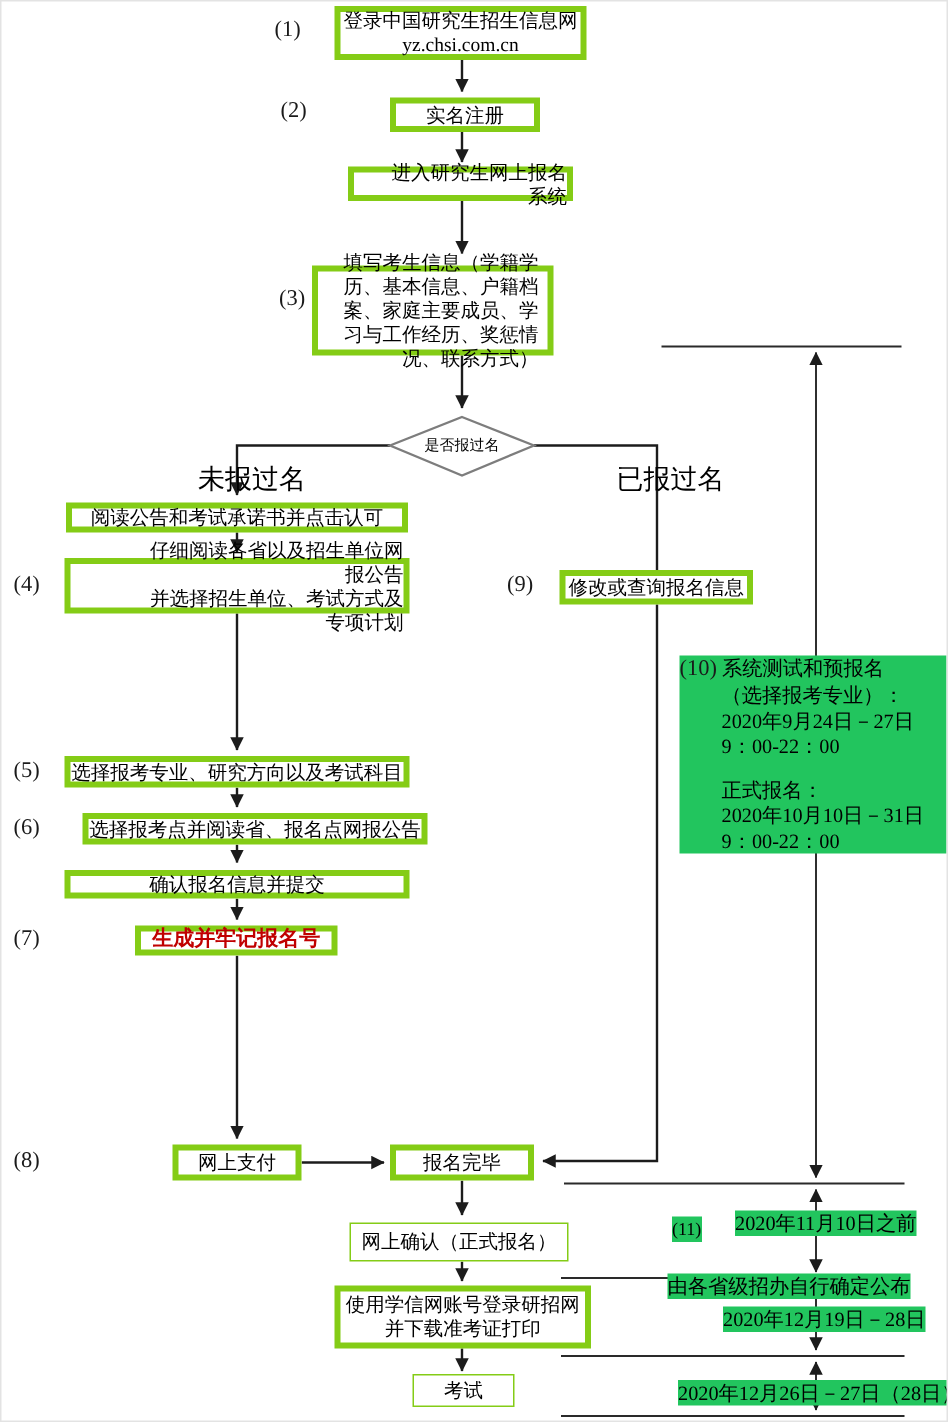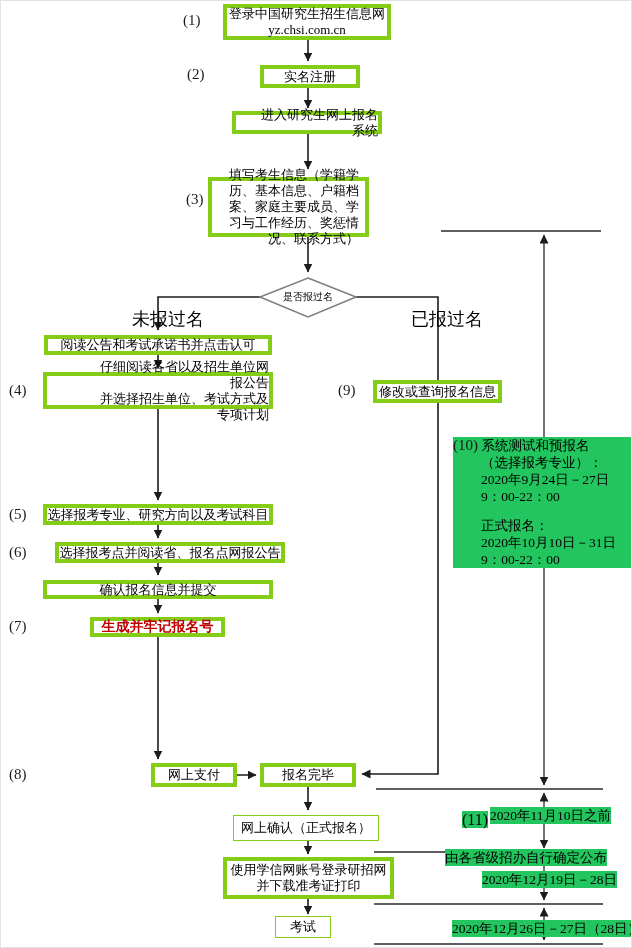--- a/index.html
+++ b/index.html
@@ -106,49 +106,49 @@
   <div class="box" style="left:372px;top:379px;width:129px;height:23px;">修改或查询报名信息</div>
 
   <div class="box" style="left:42px;top:503px;width:230px;height:21px;">选择报考专业、研究方向以及考试科目</div>
 
   <div class="box" style="left:42px;top:541px;width:230px;height:21px;margin-left:12px;">选择报考点并阅读省、报名点网报公告</div>
 
   <div class="box" style="left:42px;top:579px;width:230px;height:19px;">确认报名信息并提交</div>
 
   <div class="box red" style="left:89px;top:616px;width:135px;height:20px;">生成并牢记报名号</div>
 
-  <div class="box" style="left:114px;top:762px;width:86px;height:24px;margin-left:36px;">网上支付</div>
+  <div class="box" style="left:114px;top:762px;width:86px;height:24px;">网上支付</div>
 
   <div class="box" style="left:259px;top:762px;width:96px;height:24px;">报名完毕</div>
 
   <div class="box thin" style="left:232px;top:814px;width:146px;height:26px;">网上确认（正式报名）</div>
 
   <div class="box" style="left:222px;top:856px;width:171px;height:42px;flex-direction:column;">
     <div>使用学信网账号登录研招网</div>
     <div>并下载准考证打印</div>
   </div>
 
-  <div class="box thin" style="left:274px;top:915px;width:56px;height:22px;">考试</div>
+  <div class="box thin" style="left:274px;top:915px;width:68px;height:22px;">考试</div>
 
   <div class="dtext" style="left:452px;top:436px;width:178px;">
     <div class="t10-line">
       <span class="lbl" style="position:static;">(10)</span>
       <span>系统测试和预报名</span>
     </div>
     <div style="margin-left:28px;">
       <div class="t10-line">（选择报考专业）：</div>
       <div class="t10-line">2020年9月24日－27日</div>
       <div class="t10-line">9：00-22：00</div>
       <div class="t10-line gap">正式报名：</div>
       <div class="t10-line">2020年10月10日－31日</div>
       <div class="t10-line">9：00-22：00</div>
     </div>
   </div>
 
-  <span class="lbl dtext" style="left:461px;top:810px;font-size:16px;">(11)</span>
+  <span class="lbl dtext" style="left:447px;top:810px;font-size:12px;">(11)</span>
   <span class="dtext" style="left:489px;top:806px;white-space:nowrap;">2020年11月10日之前</span>
   <span class="dtext" style="left:444px;top:824px;white-space:nowrap;margin-top:24px;">由各省级招办自行确定公布</span>
 
   <span class="dtext" style="left:481px;top:870px;white-space:nowrap;">2020年12月19日－28日</span>
 
   <span class="dtext" style="left:451px;top:919px;white-space:nowrap;">2020年12月26日－27日（28日）</span>
 
 </div>
 
 </body></html>

